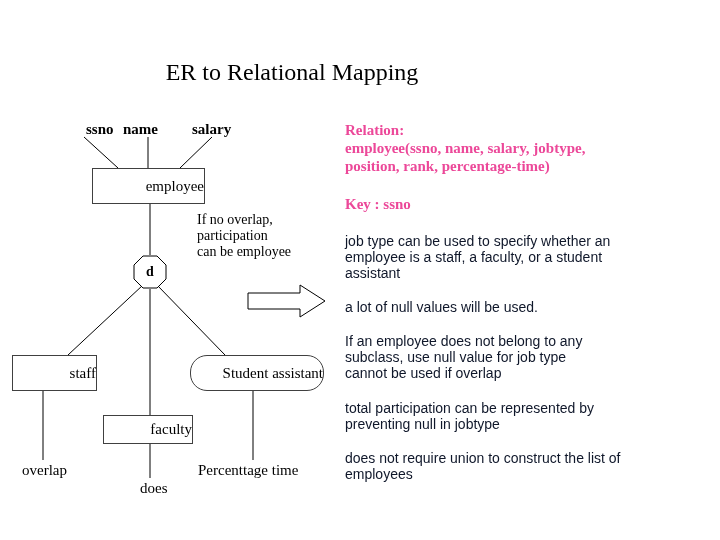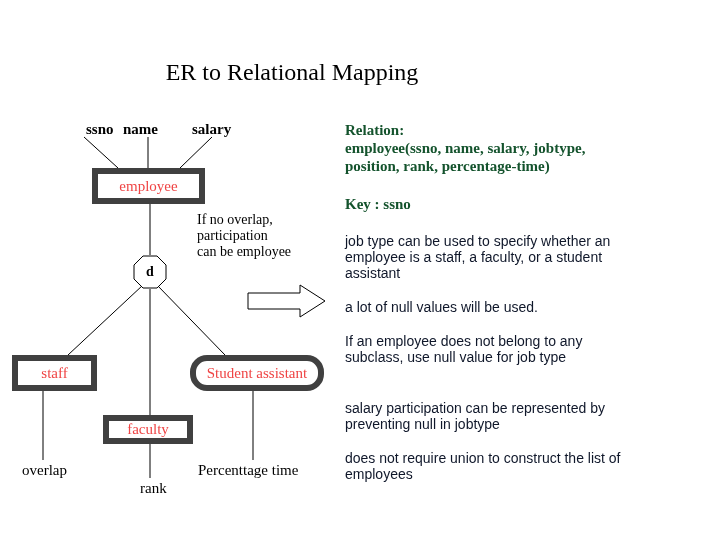--- a/index.html
+++ b/index.html
@@ -25,28 +25,28 @@
     text-align: center;
     font-family: "Liberation Serif", serif;
     font-size: 24px;
     line-height: 28px;
     color: #000000;
   }
 
   
   .er-box {
     box-sizing: border-box;
-    border: 6px solid #404040;
+    border: 1px solid #404040;
     background: #ffffff;
     font-family: "Liberation Serif", serif;
     font-size: 15px;
-    color: #ef4444;
+    color: #000000;
     display: flex;
     align-items: center;
-    justify-content: center;
+    justify-content: flex-end;
     text-align: center;
   }
 
   
   .attr-bold {
     font-family: "Liberation Serif", serif;
     font-weight: bold;
     font-size: 15px;
     white-space: nowrap;
     color: #000000;
@@ -88,21 +88,21 @@
     line-height: 16px;
     color: #000000;
   }
 
   
   .rc-bold {
     font-family: "Liberation Serif", serif;
     font-weight: bold;
     font-size: 15px;
     line-height: 18px;
-    color: #14532d;
+    color: #ec4899;
   }
   .rc-plain {
     font-family: Liberation Sans, sans-serif;
     font-size: 14px;
     line-height: 16px;
     color: #0f172a;
   }
 </style>
 </head>
 <body>
@@ -163,21 +163,21 @@
 
   <div class="abs er-box" style="left:190px; top:355px; width:134px; height:36px;border-radius:17px;">
     <span>Student assistant</span>
   </div>
 
   <div class="abs er-box" style="left:103px; top:415px; width:90px; height:29px;">
     <span>faculty</span>
   </div>
 
   <div class="abs attr-plain" style="left:22px; top:462px;">overlap</div>
-  <div class="abs attr-plain" style="left:140px; top:480px;">rank</div>
+  <div class="abs attr-plain" style="left:140px; top:480px;">does</div>
   <div class="abs attr-plain" style="left:198px; top:462px;">Percenttage time</div>
 
   <div class="abs rc-bold" style="left:345px; top:121px; width:300px;">
     <div>Relation:</div>
     <div>employee(ssno, name, salary, jobtype,</div>
     <div>position, rank, percentage-time)</div>
   </div>
 
   <div class="abs rc-bold" style="left:345px; top:195px;">Key :   ssno</div>
 
@@ -185,24 +185,25 @@
     <div>job type can be used to specify whether an</div>
     <div>employee is a staff, a faculty, or a student</div>
     <div>assistant</div>
   </div>
 
   <div class="abs rc-plain" style="left:345px; top:299px; width:305px;">a lot of null values will be used.</div>
 
   <div class="abs rc-plain" style="left:345px; top:333px; width:305px;">
     <div>If an employee does not belong to any</div>
     <div>subclass, use null value for job type</div>
+    <div>cannot be used if overlap</div>
   </div>
 
   <div class="abs rc-plain" style="left:345px; top:400px; width:305px;">
-    <div>salary participation can be represented by</div>
+    <div>total participation can be represented by</div>
     <div>preventing null in jobtype</div>
   </div>
 
   <div class="abs rc-plain" style="left:345px; top:450px; width:310px;">
     <div>does not require union to construct the list of</div>
     <div>employees</div>
   </div>
 
 </div>
 

